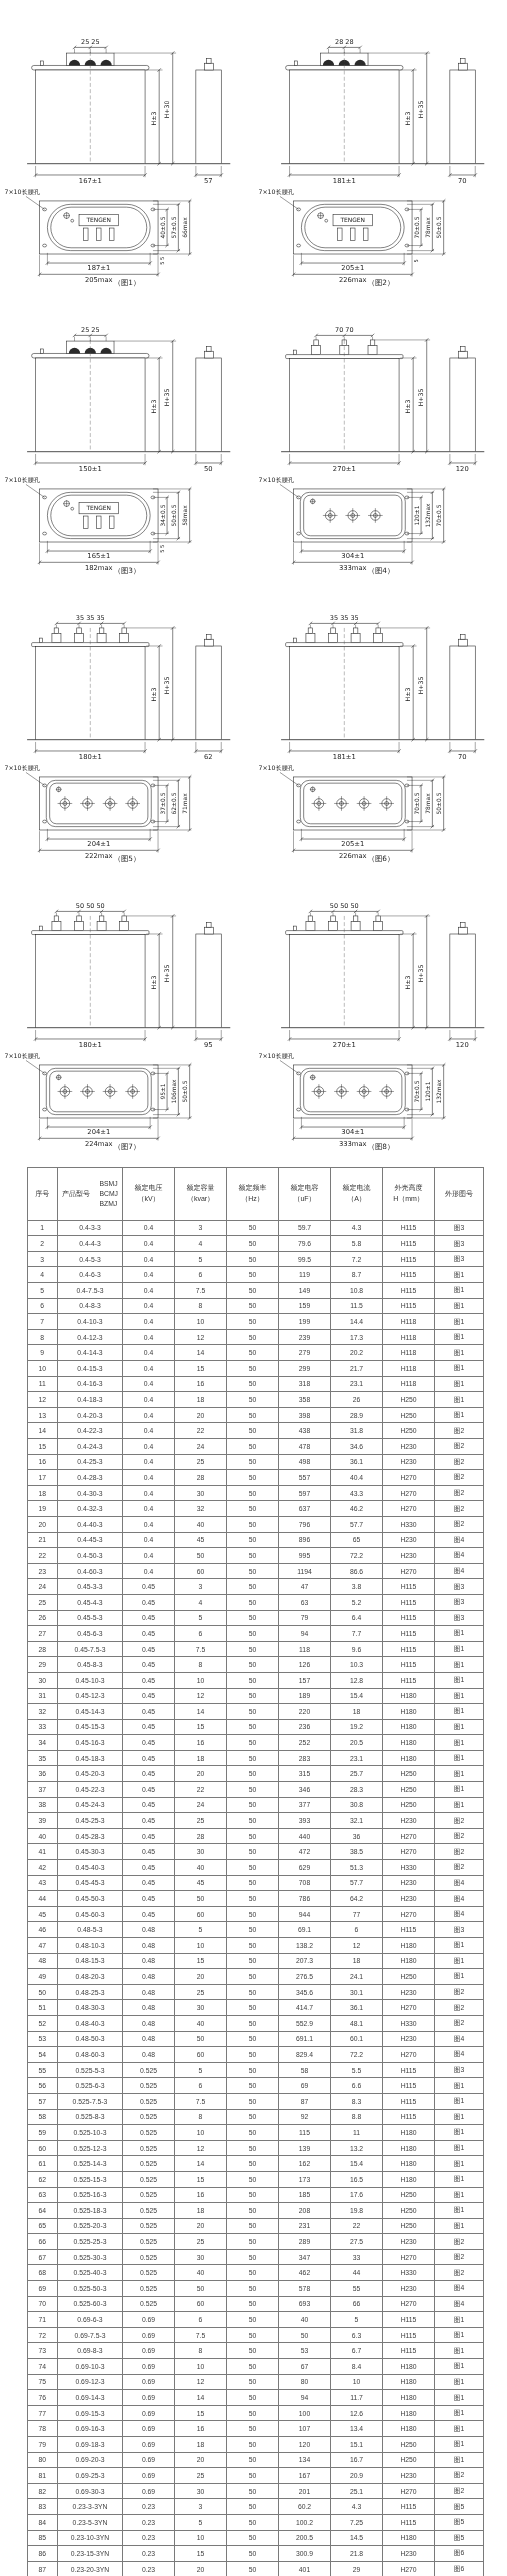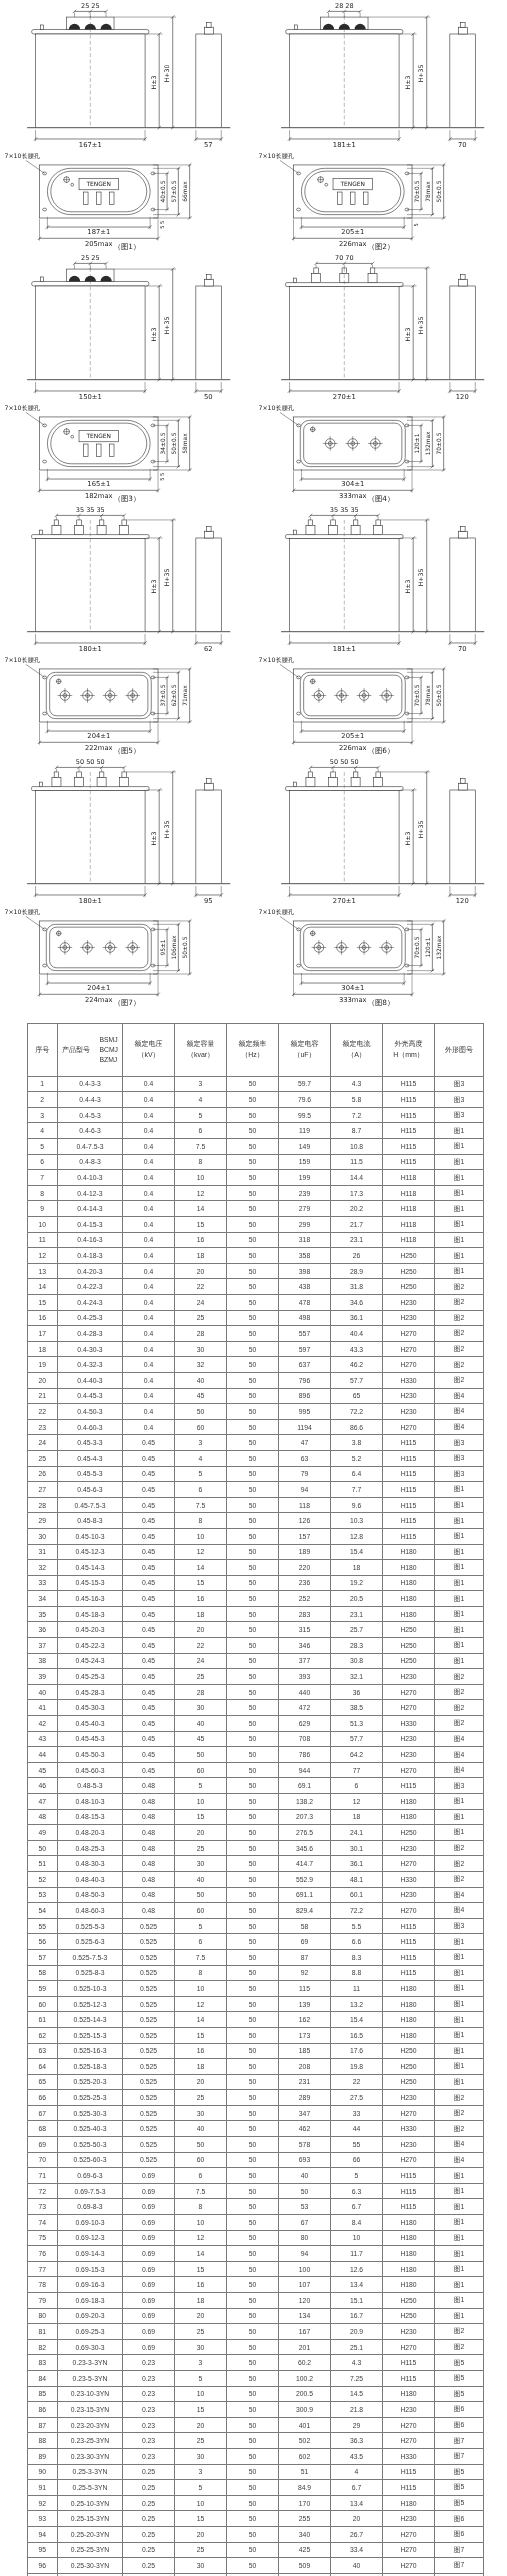--- a/index.html
+++ b/index.html
@@ -1,18 +1,18 @@
 <!DOCTYPE html>
 <html style="font-size:9px"><head>
 <meta charset="utf-8">
 <style>
   html,body{margin:0;padding:0;background:#fff;}
   body{width:508px;font-family:"Liberation Sans","DejaVu Sans",sans-serif;color:#222;}
   .figures-grid{display:grid;grid-template-columns:254px 254px;width:508px;}
-  .fig{width:254px;height:252px;overflow:hidden;}
+  .fig{width:254px;height:252px;overflow:hidden;margin-top:36px;}
   svg text{font-family:"DejaVu Sans","Liberation Sans",sans-serif;fill:#1a1a1a;}
   .table-wrap{margin:14.7px 25.4px 17px 26.5px;}
   table.spec{border-collapse:collapse;width:456px;table-layout:fixed;}
   table.spec th,table.spec td{border:0.6px solid #7a7a7a;text-align:center;vertical-align:middle;
     font-size:6.8px;color:#3d3d3d;padding:0;height:14.6px;overflow:hidden;white-space:nowrap;}
   table.spec{border:1.1px solid #555;}
   table.spec thead th{height:52px;font-size:7px;color:#333;background:#fff;font-weight:normal;}
   .h2l div{line-height:1.5;}
   .model-h{display:flex;justify-content:space-between;align-items:center;padding:0 4px;}
   .model-h .stack{text-align:left;line-height:1.45;font-size:6.8px;}

